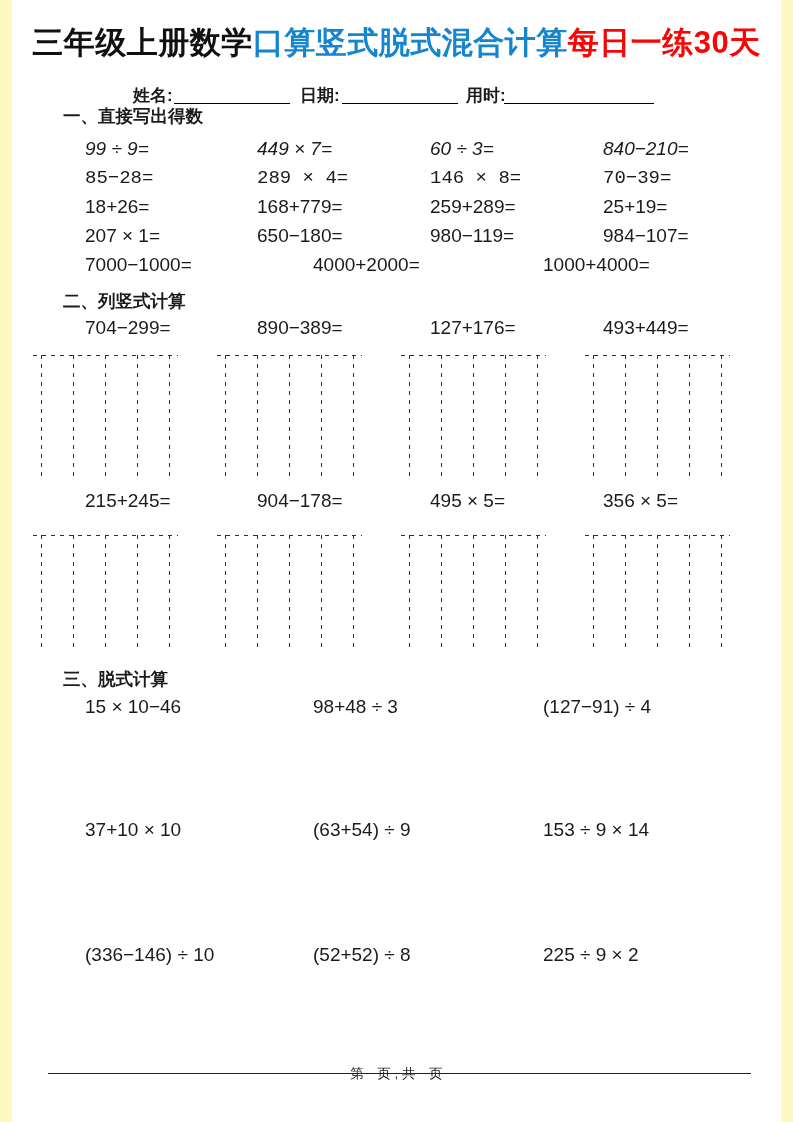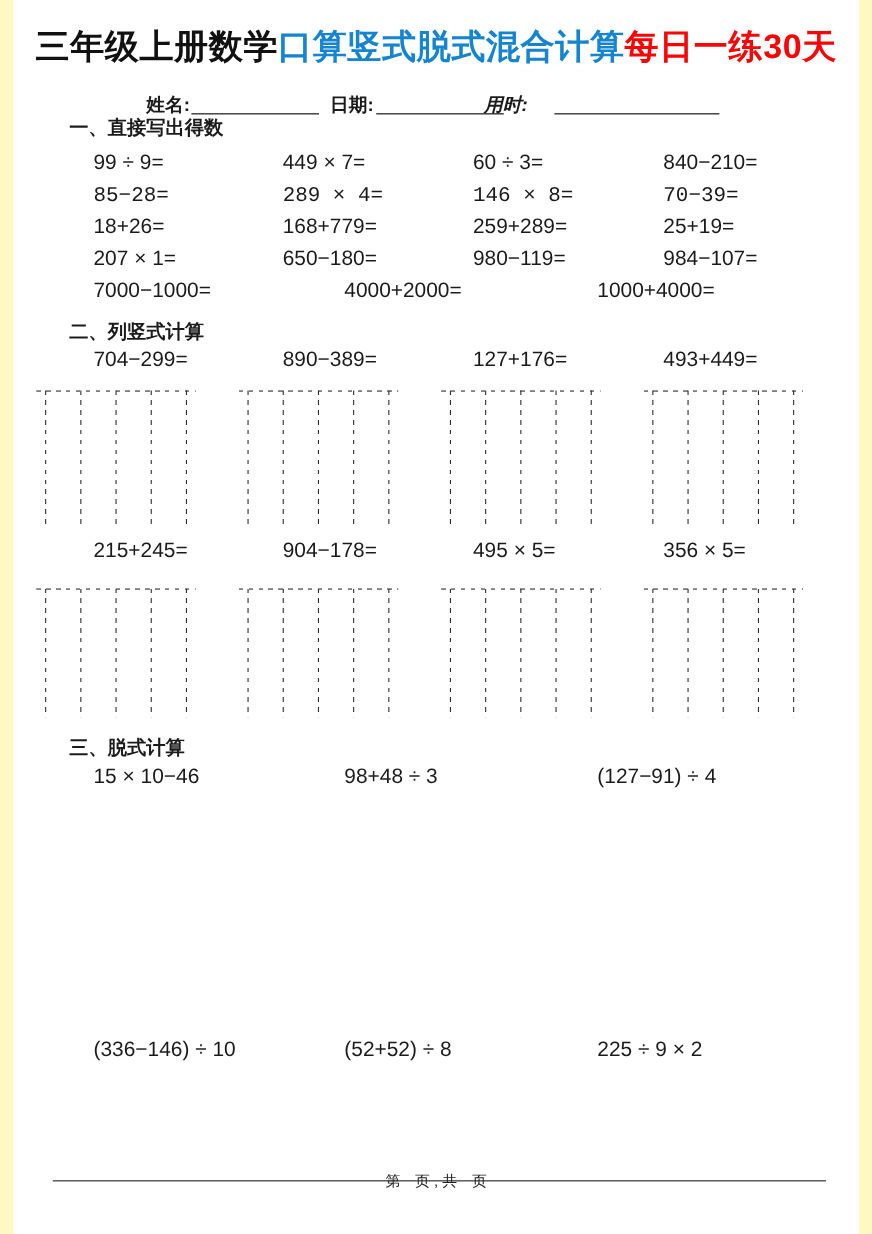--- a/index.html
+++ b/index.html
@@ -13,35 +13,35 @@
   .title{
     position:absolute;top:22px;left:0;width:100%;text-align:center;
     font-size:31px;font-weight:700;white-space:nowrap;letter-spacing:.5px;
   }
   .t-black{color:#111111;}
   .t-blue{color:#1485CE;}
   .t-red{color:#FA0505;}
 
   .info-row{position:absolute;top:84px;left:0;width:100%;height:26px;font-size:17px;font-weight:700;}
   .ilabel{position:absolute;top:0;white-space:nowrap;}
-  .il-name{left:133px;} .il-date{left:300px;} .il-time{left:440px;font-style:italic;}
+  .il-name{left:133px;} .il-date{left:300px;} .il-time{left:466px;}
   .blank{position:absolute;top:2px;height:17px;border-bottom:1.6px solid #000;}
   .bl-name{left:174px;width:116px;}
   .bl-date{left:342px;width:116px;}
   .bl-time{left:504px;width:150px;}
 
   .sec-h{position:absolute;left:63px;font-size:17.5px;font-weight:700;white-space:nowrap;}
   .sh1{top:104px;} .sh2{top:289px;} .sh3{top:667px;}
 
   .prow{position:absolute;left:0;width:100%;height:24px;font-size:19px;}
   .pcell{position:absolute;top:0;white-space:nowrap;}
   .c1{left:85px;} .c2{left:257px;} .c3{left:430px;} .c4{left:603px;}
   .w1{left:85px;} .w2{left:313px;} .w3{left:543px;}
 
-  .r1{top:138px;} .r2{top:167px;font-family:Liberation Mono, monospace;} .r3{top:196px;} .r4{top:225px;} .r5{top:254px;}
+  .r1{top:138px;font-style:italic;} .r2{top:167px;font-family:Liberation Mono, monospace;} .r3{top:196px;} .r4{top:225px;} .r5{top:254px;}
   .s2r1{top:317px;} .s2r2{top:490px;}
   .s3r1{top:696px;padding-left:20px;} .s3r2{top:819px;} .s3r3{top:944px;}
 
   .box-row{position:absolute;left:0;width:100%;}
   .box-row1{top:355px;height:123px;}
   .box-row2{top:535px;height:117px;}
   .vgrid{
     position:absolute;top:0;height:100%;width:145px;
     background-image:
       repeating-linear-gradient(to right,#2e2e2e 0 4px,transparent 4px 9px),
@@ -139,20 +139,25 @@
     <div class="vgrid g4"></div>
   </div>
 
   <div class="sec-h sh3">三、脱式计算</div>
 
   <div class="prow s3r1">
     <span class="pcell w1">15 × 10−46</span>
     <span class="pcell w2">98+48 ÷ 3</span>
     <span class="pcell w3">(127−91) ÷ 4</span>
   </div>
+  <div class="prow s3r2">
+    <span class="pcell w1">37+10 × 10</span>
+    <span class="pcell w2">(63+54) ÷ 9</span>
+    <span class="pcell w3">153 ÷ 9 × 14</span>
+  </div>
   <div class="prow s3r3">
     <span class="pcell w1">(336−146) ÷ 10</span>
     <span class="pcell w2">(52+52) ÷ 8</span>
     <span class="pcell w3">225 ÷ 9 × 2</span>
   </div>
 
   <div class="footer-line"></div>
   <div class="footer-text">第　页 , 共　页</div>
 </div>
 

